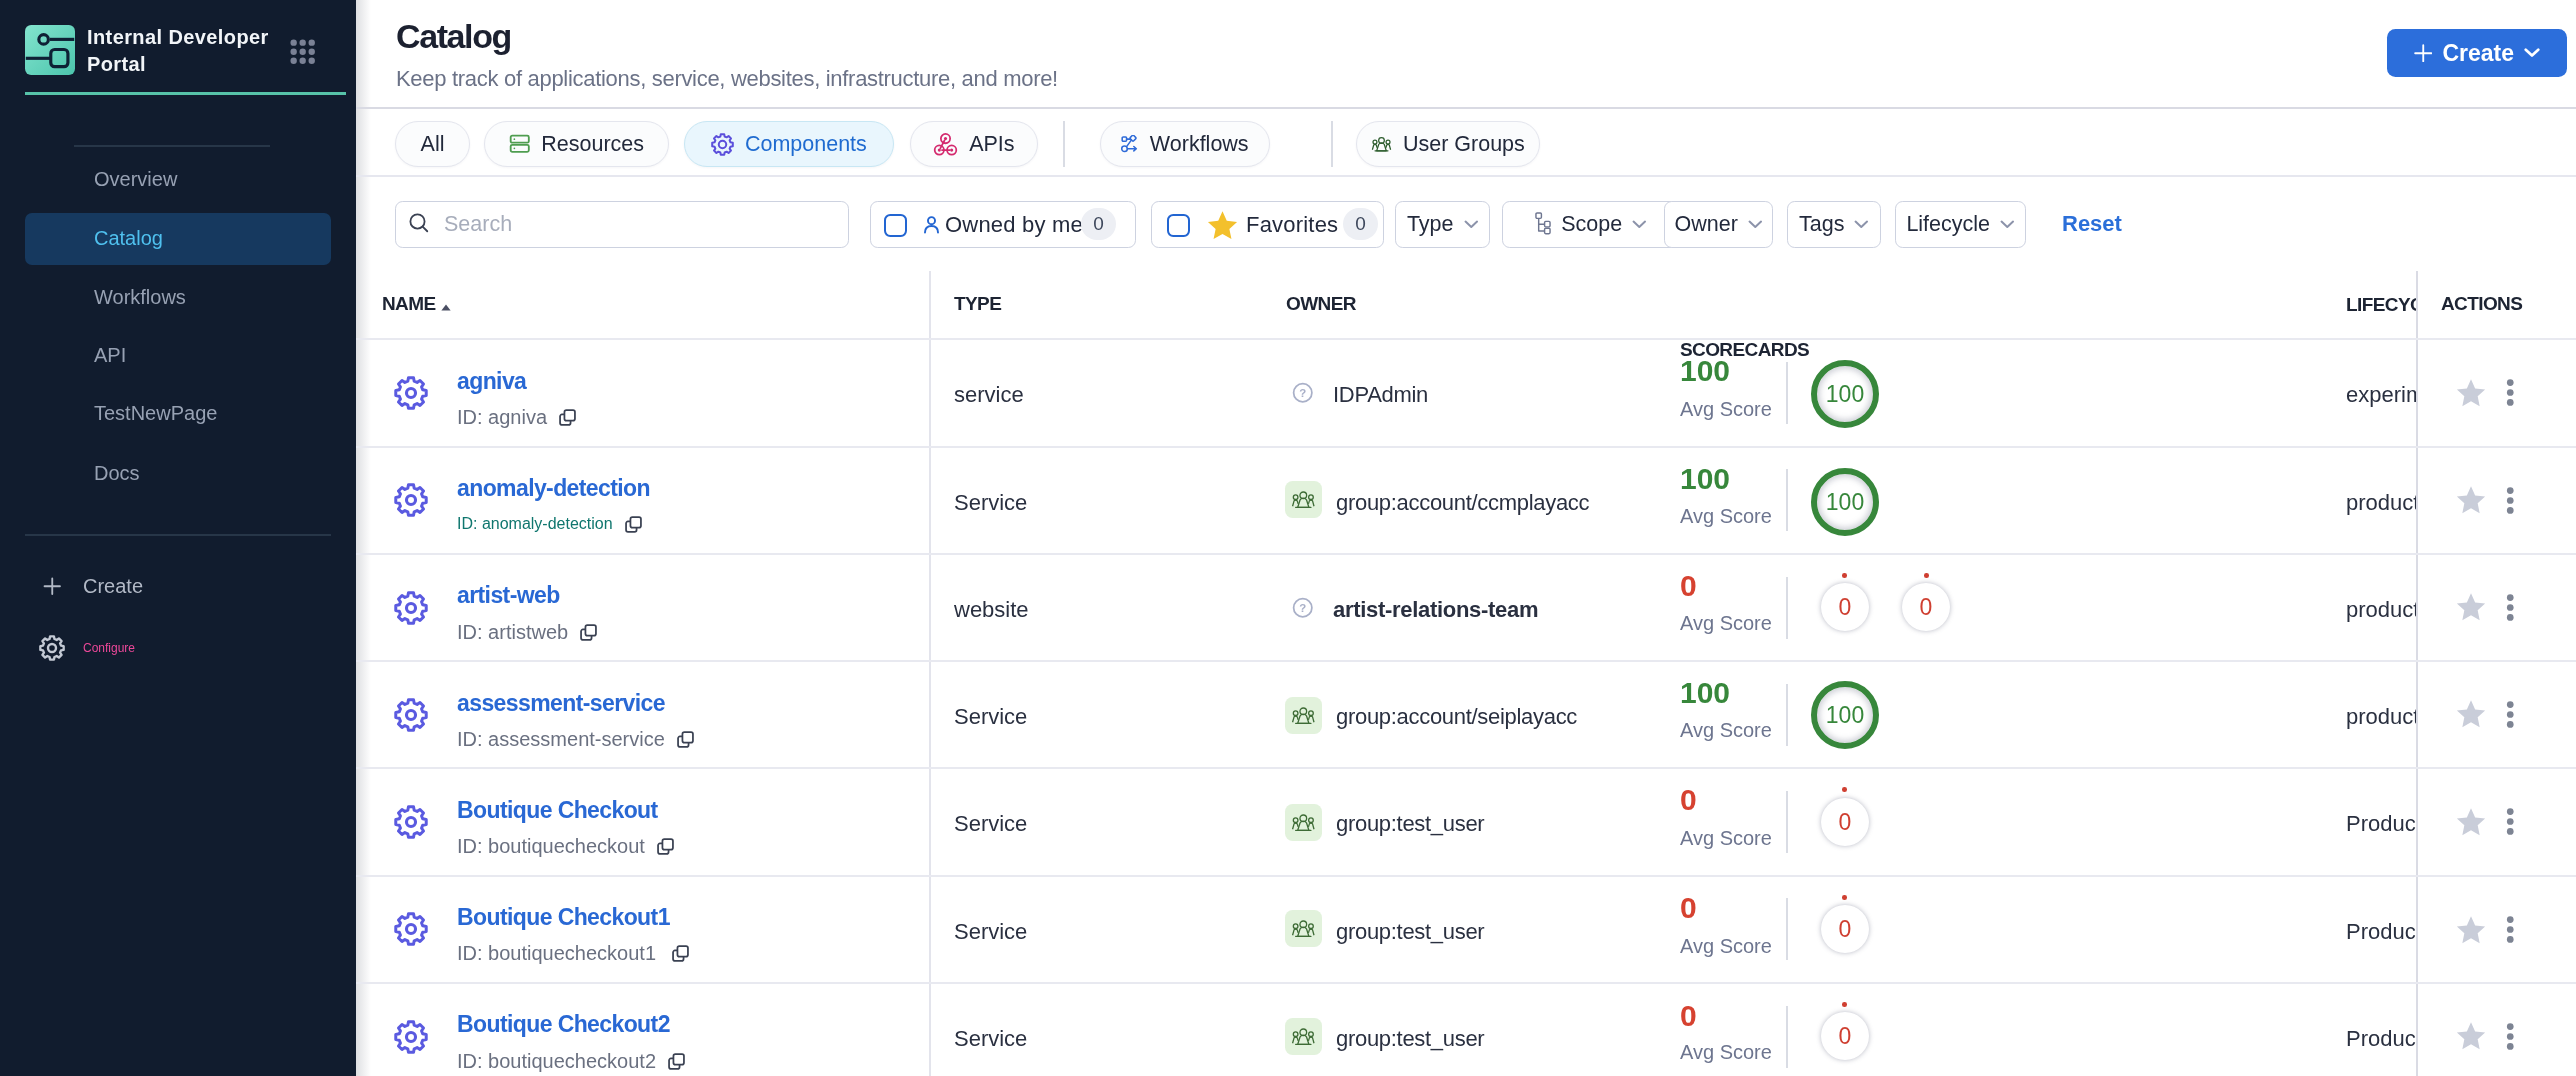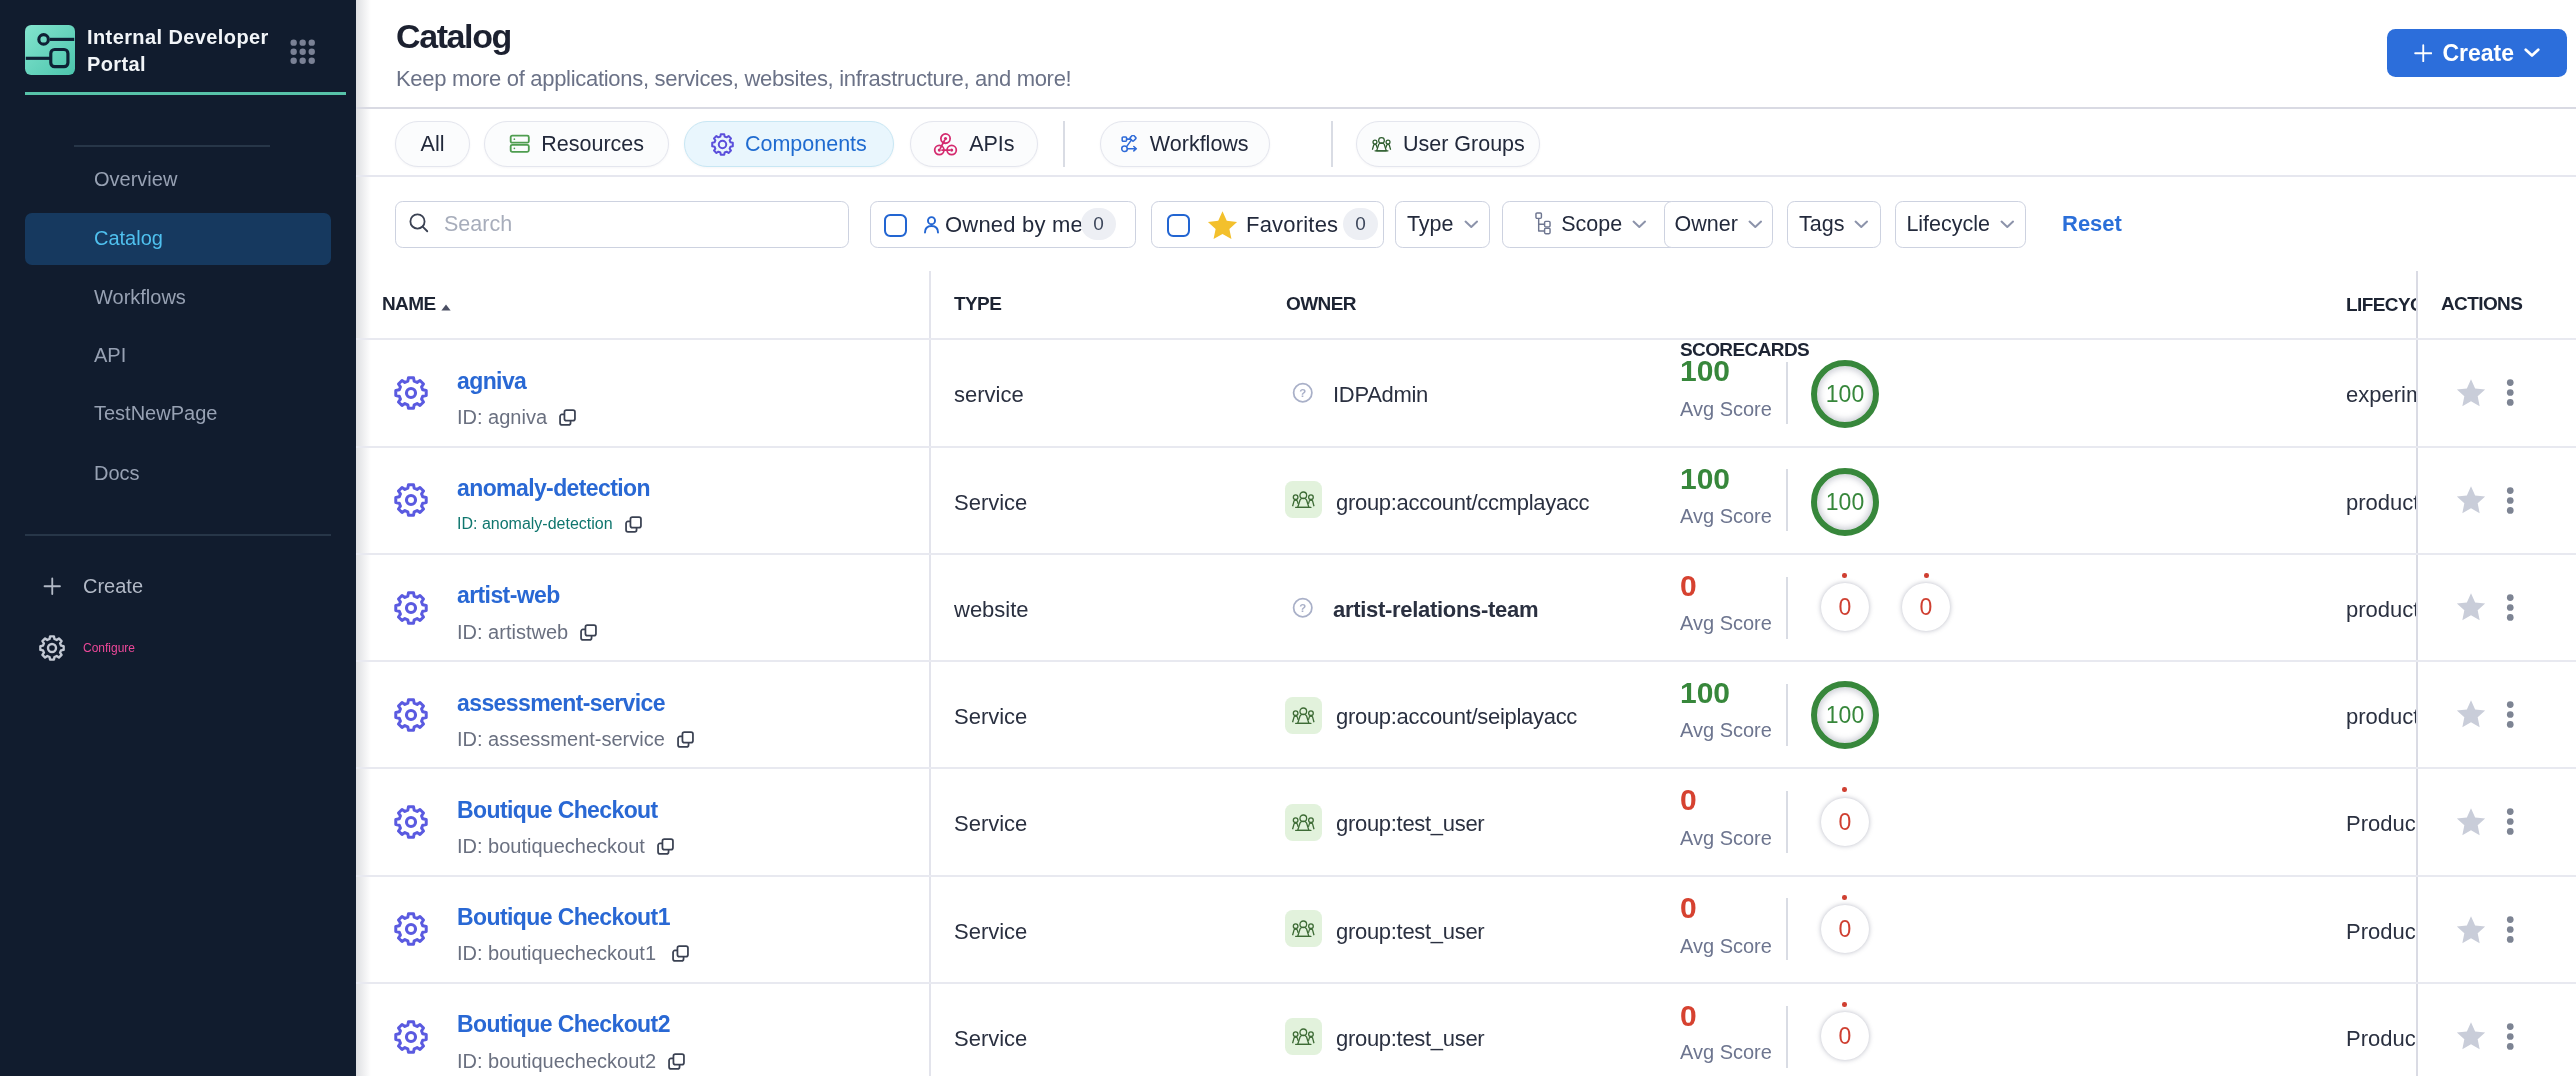--- a/index.html
+++ b/index.html
@@ -56,21 +56,21 @@
 <div class="abs" style="left:43px;top:577px"><svg width="18.5" height="18.5" viewBox="0 0 24 24" stroke="#b2b9c6" stroke-width="2.4" stroke-linecap="round">
         <path d="M12 2 V22 M2 12 H22"></path>
       </svg></div>
 <div class="abs" style="left:83px;top:574px;font-size:20px;line-height:24.6px;color:#b2b9c6;font-weight:400;letter-spacing:0px;white-space:nowrap;">Create</div>
 <div class="abs" style="left:39px;top:635px"><svg width="26" height="26" viewBox="0 0 48 48" fill="none">
         <path d="M20.4,2.5 L27.6,2.5 L28.5,7.4 L32.6,9.1 L36.7,6.3 L41.7,11.3 L38.9,15.4 L40.6,19.5 L45.5,20.4 L45.5,27.6 L40.6,28.5 L38.9,32.6 L41.7,36.7 L36.7,41.7 L32.6,38.9 L28.5,40.6 L27.6,45.5 L20.4,45.5 L19.5,40.6 L15.4,38.9 L11.3,41.7 L6.3,36.7 L9.1,32.6 L7.4,28.5 L2.5,27.6 L2.5,20.4 L7.4,19.5 L9.1,15.4 L6.3,11.3 L11.3,6.3 L15.4,9.1 L19.5,7.4 Z" stroke="#c3c9d4" stroke-width="4.4" stroke-linejoin="round"></path>
         <circle cx="24" cy="24" r="7.4" stroke="#c3c9d4" stroke-width="4.4"></circle>
       </svg></div>
 <div class="abs" style="left:83px;top:636px;font-size:12px;line-height:24.6px;color:#ec4899;font-weight:400;letter-spacing:0px;white-space:nowrap;">Configure</div>
 <div class="abs" style="left:396px;top:15.4px;font-size:34px;line-height:42px;color:#1c2130;font-weight:700;letter-spacing:-1.4px;white-space:nowrap;">Catalog</div>
-<div class="abs" style="left:396px;top:65px;font-size:22px;line-height:28px;color:#6b7287;font-weight:400;letter-spacing:-0.3px;white-space:nowrap;">Keep more of applications, services, websites, infrastructure, and more!</div>
+<div class="abs" style="left:396px;top:65px;font-size:22px;line-height:28px;color:#6b7287;font-weight:400;letter-spacing:-0.3px;white-space:nowrap;">Keep track of applications, service, websites, infrastructure, and more!</div>
 <div class="hline" style="left:356px;top:107px;width:2220px;background:#d9dae3"></div>
 <div class="abs" style="left:2387px;top:29px;width:180px;height:48px;border-radius:8.5px;background:#2c6edb;display:flex;align-items:center;justify-content:center;gap:10px">
       <svg width="18.5" height="18.5" viewBox="0 0 24 24" stroke="#fff" stroke-width="2.4" stroke-linecap="round">
         <path d="M12 1.5 V22.5 M1.5 12 H22.5"></path>
       </svg>
       <span style="font-size:23px;font-weight:600;color:#fff">Create</span>
       <svg width="16" height="9.2" viewBox="0 0 19 11" fill="none" stroke="#fff" stroke-width="3.2" stroke-linecap="round" stroke-linejoin="round">
         <path d="M2 2 L9.5 9 L17 2"></path>
       </svg>
     </div>

